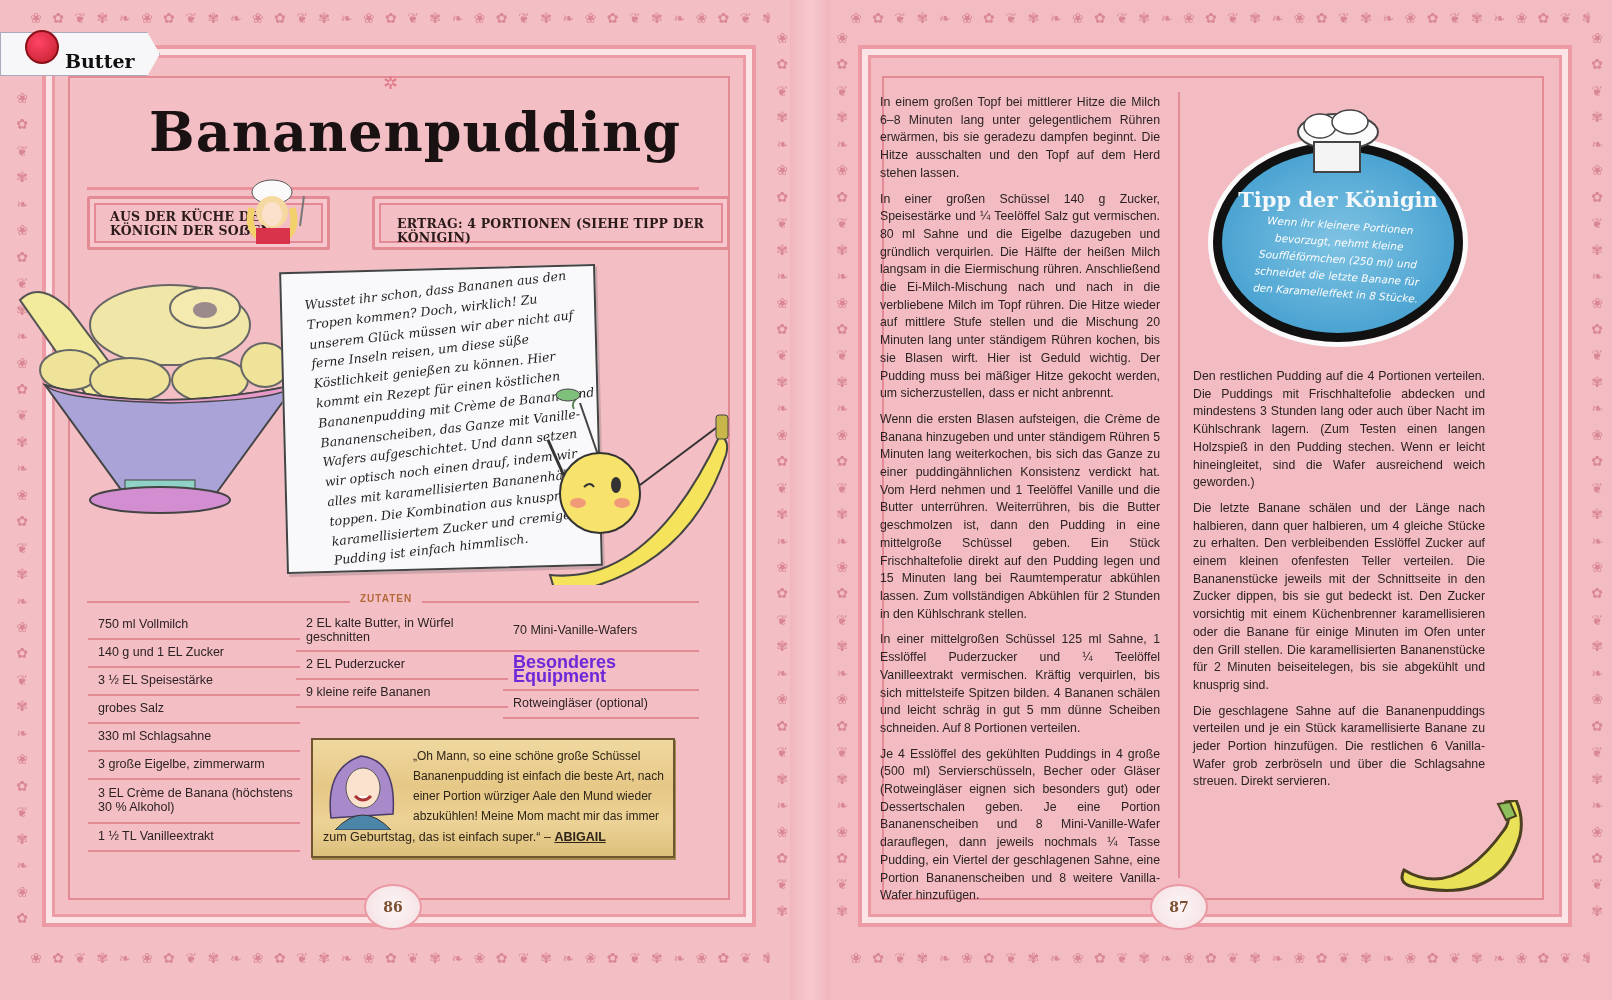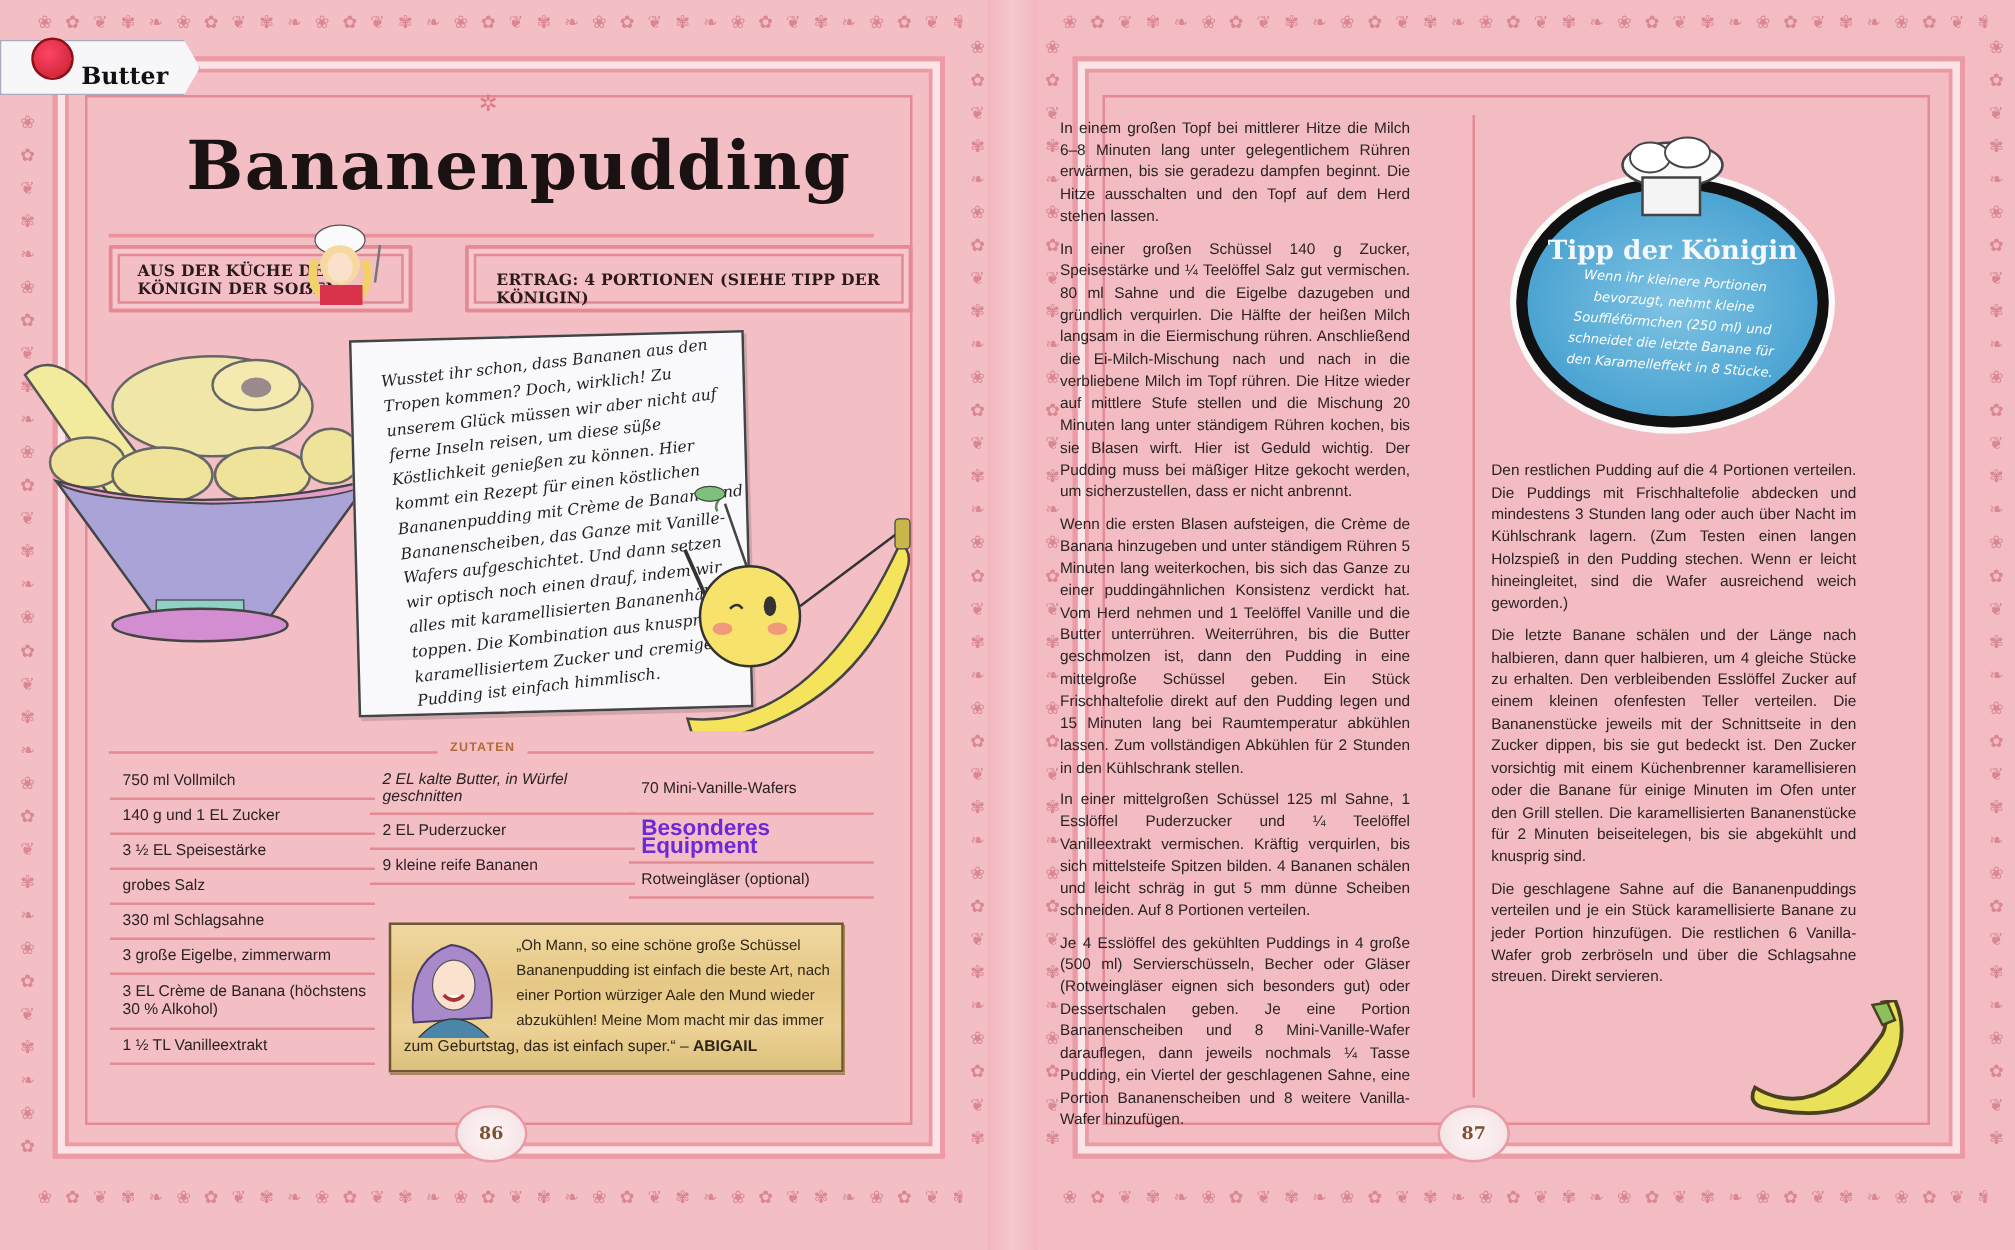--- a/index.html
+++ b/index.html
@@ -25,21 +25,21 @@
 .bowl{position:absolute;left:10px;top:275px;width:290px;height:240px;}
 .mascot{position:absolute;left:540px;top:385px;width:190px;height:200px;}
 .zutaten-line{position:absolute;left:87px;top:601px;width:612px;height:2px;background:#e48a95;}
 .zutaten-label{position:absolute;left:350px;top:593px;background:#f4bec5;padding:0 10px;font-size:10px;font-weight:bold;color:#b26a3a;letter-spacing:1px;}
 .ing-col{position:absolute;top:612px;}
 .ing-item{font-family:"Liberation Sans",sans-serif;font-size:12.5px;color:#2b2323;line-height:14px;padding:3px 0 6px 10px;border-bottom:2px solid #e48a95;min-height:28px;display:flex;align-items:center;}
 .ing-item.equip-head{color:#6d28d9;font-weight:bold;font-size:18px;}
 .quote{position:absolute;left:311px;top:738px;width:364px;height:120px;background:linear-gradient(180deg,#efd8a0,#e6c886 40%,#ecd296 70%,#dcc07c);border:2px solid #6e5630;box-shadow:1px 2px 0 #a58a52;}
 .quote-text{position:absolute;left:100px;top:6px;width:260px;font-family:"Liberation Sans",sans-serif;font-size:12px;line-height:20px;color:#2e2418;}
 .quote-last{position:absolute;left:10px;top:90px;font-size:12.5px;color:#2e2418;font-family:"Liberation Sans",sans-serif;}
-.quote-author{font-weight:bold;}
+.quote-author{font-weight:bold;text-decoration:underline;}
 .abigail{position:absolute;left:8px;top:8px;width:82px;height:82px;}
 .pagenum{position:absolute;width:58px;height:46px;border-radius:50%;background:radial-gradient(circle,#fdf5f6,#f4dfe2);border:2px solid #ea9aa4;text-align:center;line-height:42px;font-family:"DejaVu Serif",serif;font-weight:bold;font-size:14px;color:#7c5030;}
 .col-text{position:absolute;font-family:"Liberation Sans",sans-serif;font-size:12.3px;line-height:17.7px;color:#2b2323;text-align:justify;}
 .col-text p{margin-bottom:8px;}
 .col-divider{position:absolute;width:2px;background:#e48a95;}
 .tip-circle{position:absolute;left:1213px;top:142px;width:250px;height:200px;border-radius:50%;background:radial-gradient(ellipse at 50% 50%,#7fc3e3,#4ca4d2 70%,#3b93c4);border:9px solid #111;box-shadow:0 0 0 5px #fafafa;}
 .tip-title{position:absolute;left:0;width:100%;top:36px;text-align:center;font-family:"DejaVu Serif",serif;font-weight:bold;font-size:21px;color:#f4f8fb;}
 .tip-text{position:absolute;left:30px;width:172px;top:66px;text-align:center;font-family:"DejaVu Sans",sans-serif;font-style:italic;font-size:10.5px;line-height:17px;color:#fdfdfd;transform:rotate(4deg);}
 .toque{position:absolute;left:1290px;top:108px;width:96px;height:70px;}
 .banana-small{position:absolute;left:1398px;top:800px;width:130px;height:110px;}
@@ -123,21 +123,21 @@
       <div class="ing-item">750 ml Vollmilch</div>
       <div class="ing-item">140 g und 1 EL Zucker</div>
       <div class="ing-item">3 ½ EL Speisestärke</div>
       <div class="ing-item">grobes Salz</div>
       <div class="ing-item">330 ml Schlagsahne</div>
       <div class="ing-item">3 große Eigelbe, zimmerwarm</div>
       <div class="ing-item" style="min-height:44px;">3 EL Crème de Banana (höchstens 30 % Alkohol)</div>
       <div class="ing-item">1 ½ TL Vanilleextrakt</div>
     </div>
     <div class="ing-col" style="left:296px;width:212px;">
-      <div class="ing-item" style="min-height:40px;font-style:italic;">2 EL kalte Butter, in Würfel geschnitten</div>
+      <div class="ing-item" style="min-height:40px;">2 EL kalte Butter, in Würfel geschnitten</div>
       <div class="ing-item">2 EL Puderzucker</div>
       <div class="ing-item">9 kleine reife Bananen</div>
     </div>
     <div class="ing-col" style="left:503px;width:196px;">
       <div class="ing-item" style="min-height:40px;">70 Mini-Vanille-Wafers</div>
       <div class="ing-item equip-head">Besonderes Equipment</div>
       <div class="ing-item">Rotweingläser (optional)</div>
     </div>
 
     <div class="quote">
@@ -157,21 +157,21 @@
   <div class="gutter"></div>
 
   <div class="border-deco" style="left:850px;top:10px;width:740px;">❀ ✿ ❦ ✾ ❧ ❀ ✿ ❦ ✾ ❧ ❀ ✿ ❦ ✾ ❧ ❀ ✿ ❦ ✾ ❧ ❀ ✿ ❦ ✾ ❧ ❀ ✿ ❦ ✾ ❧ ❀ ✿ ❦ ✾ ❧ ❀ ✿ ❦</div>
   <div class="border-deco" style="left:850px;top:950px;width:740px;">❀ ✿ ❦ ✾ ❧ ❀ ✿ ❦ ✾ ❧ ❀ ✿ ❦ ✾ ❧ ❀ ✿ ❦ ✾ ❧ ❀ ✿ ❦ ✾ ❧ ❀ ✿ ❦ ✾ ❧ ❀ ✿ ❦ ✾ ❧ ❀ ✿ ❦</div>
   <div class="border-deco" style="left:830px;top:30px;width:20px;height:900px;writing-mode:vertical-rl;">❀ ✿ ❦ ✾ ❧ ❀ ✿ ❦ ✾ ❧ ❀ ✿ ❦ ✾ ❧ ❀ ✿ ❦ ✾ ❧ ❀ ✿ ❦ ✾ ❧ ❀ ✿ ❦ ✾ ❧ ❀ ✿ ❦ ✾ ❧ ❀ ✿ ❦ ✾ ❧</div>
   <div class="border-deco" style="left:1585px;top:30px;width:20px;height:900px;writing-mode:vertical-rl;">❀ ✿ ❦ ✾ ❧ ❀ ✿ ❦ ✾ ❧ ❀ ✿ ❦ ✾ ❧ ❀ ✿ ❦ ✾ ❧ ❀ ✿ ❦ ✾ ❧ ❀ ✿ ❦ ✾ ❧ ❀ ✿ ❦ ✾ ❧ ❀ ✿ ❦ ✾ ❧</div>
 
   <div class="frame-outer" style="left:858px;top:45px;width:714px;height:882px;"></div>
   <div class="frame-inner" style="left:882px;top:76px;width:662px;height:824px;"></div>
 
-  <div class="col-text" style="left:848px;top:94px;width:280px;">
+  <div class="col-text" style="left:880px;top:94px;width:280px;">
     <p>In einem großen Topf bei mittlerer Hitze die Milch 6–8 Minuten lang unter gelegentlichem Rühren erwärmen, bis sie geradezu dampfen beginnt. Die Hitze ausschalten und den Topf auf dem Herd stehen lassen.</p>
     <p>In einer großen Schüssel 140 g Zucker, Speisestärke und ¼ Teelöffel Salz gut vermischen. 80 ml Sahne und die Eigelbe dazugeben und gründlich verquirlen. Die Hälfte der heißen Milch langsam in die Eiermischung rühren. Anschließend die Ei-Milch-Mischung nach und nach in die verbliebene Milch im Topf rühren. Die Hitze wieder auf mittlere Stufe stellen und die Mischung 20 Minuten lang unter ständigem Rühren kochen, bis sie Blasen wirft. Hier ist Geduld wichtig. Der Pudding muss bei mäßiger Hitze gekocht werden, um sicherzustellen, dass er nicht anbrennt.</p>
     <p>Wenn die ersten Blasen aufsteigen, die Crème de Banana hinzugeben und unter ständigem Rühren 5 Minuten lang weiterkochen, bis sich das Ganze zu einer puddingähnlichen Konsistenz verdickt hat. Vom Herd nehmen und 1 Teelöffel Vanille und die Butter unterrühren. Weiterrühren, bis die Butter geschmolzen ist, dann den Pudding in eine mittelgroße Schüssel geben. Ein Stück Frischhaltefolie direkt auf den Pudding legen und 15 Minuten lang bei Raumtemperatur abkühlen lassen. Zum vollständigen Abkühlen für 2 Stunden in den Kühlschrank stellen.</p>
     <p>In einer mittelgroßen Schüssel 125 ml Sahne, 1 Esslöffel Puderzucker und ¼ Teelöffel Vanilleextrakt vermischen. Kräftig verquirlen, bis sich mittelsteife Spitzen bilden. 4 Bananen schälen und leicht schräg in gut 5 mm dünne Scheiben schneiden. Auf 8 Portionen verteilen.</p>
     <p>Je 4 Esslöffel des gekühlten Puddings in 4 große (500 ml) Servierschüsseln, Becher oder Gläser (Rotweingläser eignen sich besonders gut) oder Dessertschalen geben. Je eine Portion Bananenscheiben und 8 Mini-Vanille-Wafer darauflegen, dann jeweils nochmals ¼ Tasse Pudding, ein Viertel der geschlagenen Sahne, eine Portion Bananenscheiben und 8 weitere Vanilla-Wafer hinzufügen.</p>
   </div>
 
   <div class="col-divider" style="left:1178px;top:92px;height:786px;"></div>
 
   <div class="tip-circle">

